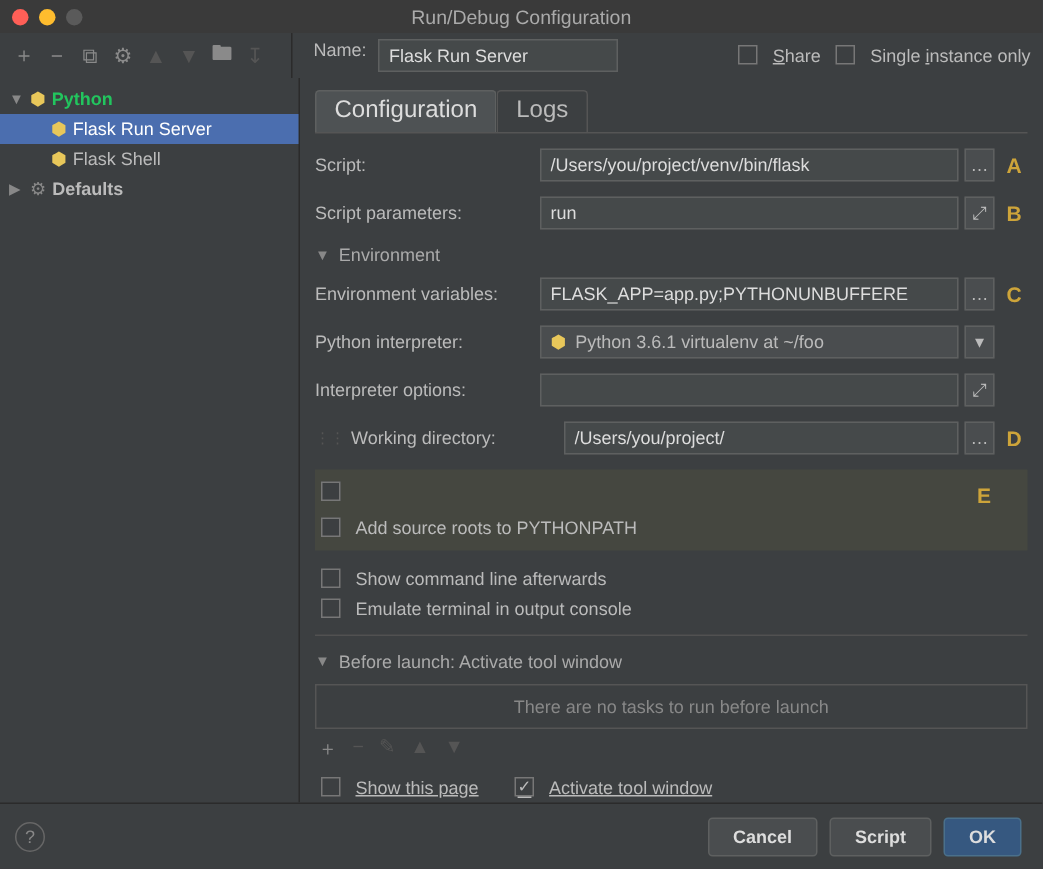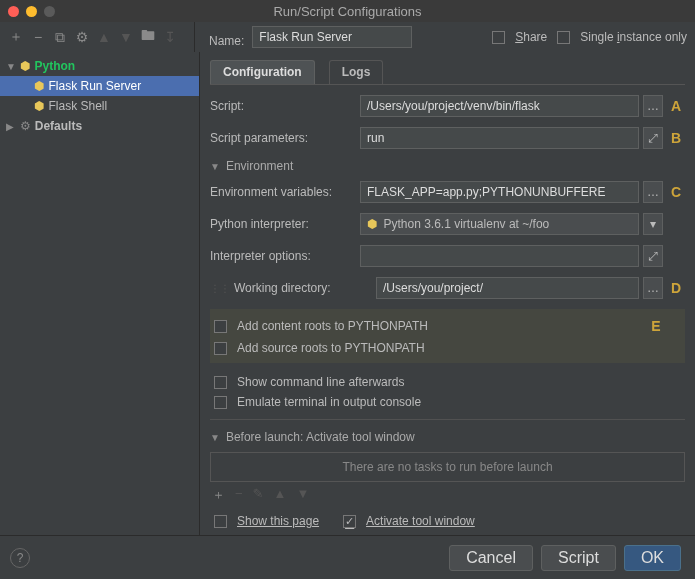--- a/index.html
+++ b/index.html
@@ -29,85 +29,85 @@
 .titlebar .title { flex: 1; text-align: center; color: #aaa; font-size: 13px; }
 .toolbar-row {
   height: 30px;
   display: flex;
   align-items: center;
   padding: 0 8px;
   gap: 6px;
 }
 .tb-icon { width: 16px; height: 16px; display:inline-flex; align-items:center; justify-content:center; color:#8a8a8a; font-size:14px;}
 .divider-v { width:1px; height:30px; background:#2b2b2b;}
-.name-area { display:flex; align-items:flex-end; gap:8px; margin-left:8px;}
+.name-area { display:flex; align-items:flex-start; gap:8px; margin-left:8px;}
 .name-area label { color:#bbb; }
 .text-input {
   background:#45494a; border:1px solid #5e6060; color:#ddd;
   padding:2px 6px; height:22px; font-size:12px;
 }
 .chk { width:13px; height:13px; border:1px solid #777; background:#3c3f41; display:inline-block; flex:none;}
 .chk.checked::after { content:"✓"; color:#bbb; font-size:11px; position:relative; top:-2px; left:1px;}
 .main { display:flex; height: calc(100% - 52px - 44px); }
 .sidebar {
   width: 200px; border-right:1px solid #2b2b2b; padding-top:4px;
 }
 .tree-item { display:flex; align-items:center; height:20px; padding-left:6px; gap:4px; cursor:pointer;}
 .tree-item.sel { background:#4b6eaf; color:#fff; }
 .tree-item .arrow { width:10px; color:#888; font-size:10px;}
 .tree-item .py-icon { color:#e8c75a; font-size:12px;}
 .tree-item.child { padding-left:34px; }
 .tree-item .gear { color:#888;}
 .content { flex:1; padding:8px 10px 0 10px; position:relative; overflow:hidden;}
 .tabs { display:flex; gap:0; border-bottom:1px solid #555; margin-bottom:10px;}
-.tab { padding:4px 12px 5px; border:1px solid #555; border-bottom:none; background:#3c3f41; color:#bbb; font-size:12px; cursor:pointer; border-radius:3px 3px 0 0; margin-right:14px;font-weight:bold;}
+.tab { padding:4px 12px 5px; border:1px solid #555; border-bottom:none; background:#3c3f41; color:#bbb; font-size:16px; cursor:pointer; border-radius:3px 3px 0 0; margin-right:0;}
 .tab.active { background:#4e5254; color:#ddd; border-color:#5e6060;}
 .form-row { display:flex; align-items:center; margin-bottom:10px; }
 .form-row > .lbl { width:150px; color:#bbb; }
 .form-row .field-wrap { flex:1; display:flex; align-items:center; gap:4px;}
 .form-row .text-input { flex:1; }
 .ellipsis-btn, .expand-btn, .dd-btn {
   width:20px; height:22px; border:1px solid #5e6060; background:#4a4d4f;
   color:#bbb; display:flex; align-items:center; justify-content:center; font-size:12px; cursor:pointer;
 }
 .callout {
   width:18px; height:18px; display:flex; align-items:center; justify-content:center;
   font-weight:bold; color:#cda43a; font-size:14px; margin-left:4px; flex:none;
 }
 .section-header { display:flex; align-items:center; gap:6px; color:#aaa; margin:4px 0 8px; font-size:12px;}
 .section-header .arrow { font-size:10px; color:#888;}
-.checkbox-row { display:flex; align-items:center; gap:8px; margin:4px 0 6px; padding-left:4px;}
+.checkbox-row { display:flex; align-items:flex-start; gap:8px; margin:4px 0 6px; padding-left:4px;}
 .checkbox-row .chk { margin-right:2px;}
 .hl-group { background: rgba(120,120,60,0.15); padding:4px 0 2px; position:relative; }
 .dropdown { flex:1; display:flex; align-items:center; background:#4a4d4f; border:1px solid #5e6060; height:22px; padding:0 6px; gap:6px;}
 .dropdown .py-logo { color:#e8c75a; }
 .before-launch-box { border:1px solid #555; background:#3c3f41; height:30px; display:flex; align-items:center; justify-content:center; color:#888; margin-top:4px;}
 .mini-toolbar { display:flex; gap:10px; padding:4px 2px; color:#888;}
 .mini-toolbar span { cursor:pointer; font-size:13px;}
 .footer {
   position:absolute; bottom:0; left:0; right:0; height:44px; border-top:1px solid #2b2b2b;
   display:flex; align-items:center; justify-content:flex-end; gap:8px; padding:0 14px; background:#3c3f41;
 }
 .footer .help { position:absolute; left:10px; width:20px; height:20px; border:1px solid #666; border-radius:50%; display:flex; align-items:center; justify-content:center; color:#888;}
-.btn { height:26px; padding:0 16px; border:1px solid #5e6060; background:#4a4d4f; color:#ddd; font-size:16px; border-radius:3px; cursor:pointer;}
+.btn { height:26px; padding:0 16px; border:1px solid #5e6060; background:#4a4d4f; color:#ddd; font-size:12px; border-radius:3px; cursor:pointer;font-weight:bold;}
 .btn.primary { background:#365880; border-color:#4a708b;}
 .grip { color:#555; font-size:10px; margin-right:4px;}
 hr.sep { border:none; border-top:1px solid #515151; margin:10px 0;}
 .underline { text-decoration: underline; }
 </style>
 </head>
 <body>
 
 <div class="titlebar">
   <div class="traffic-lights">
     <div class="tl red"></div>
     <div class="tl yel"></div>
     <div class="tl grn"></div>
   </div>
-  <div class="title">Run/Script Configurations</div>
+  <div class="title">Run/Debug Configuration</div>
 </div>
 
 <div class="toolbar-row">
   <span class="tb-icon">＋</span>
   <span class="tb-icon">−</span>
   <span class="tb-icon">⧉</span>
   <span class="tb-icon">⚙</span>
   <span class="tb-icon" style="color:#555">▲</span>
   <span class="tb-icon" style="color:#555">▼</span>
   <span class="tb-icon">🖿</span>
@@ -217,21 +217,20 @@
       <div class="field-wrap">
         <input class="text-input" value="/Users/you/project/" style="">
         <div class="ellipsis-btn">…</div>
       </div>
       <div class="callout">D</div>
     </div>
 
     <div class="hl-group">
       <div class="checkbox-row">
         <span class="chk"></span>
-        <span>Add content roots to PYTHONPATH</span>
         <div style="flex:1"></div>
         <div class="callout" style="margin-right:20px">E</div>
       </div>
       <div class="checkbox-row">
         <span class="chk"></span>
         <span>Add source roots to PYTHONPATH</span>
       </div>
     </div>
 
     <div style="height:8px"></div>

